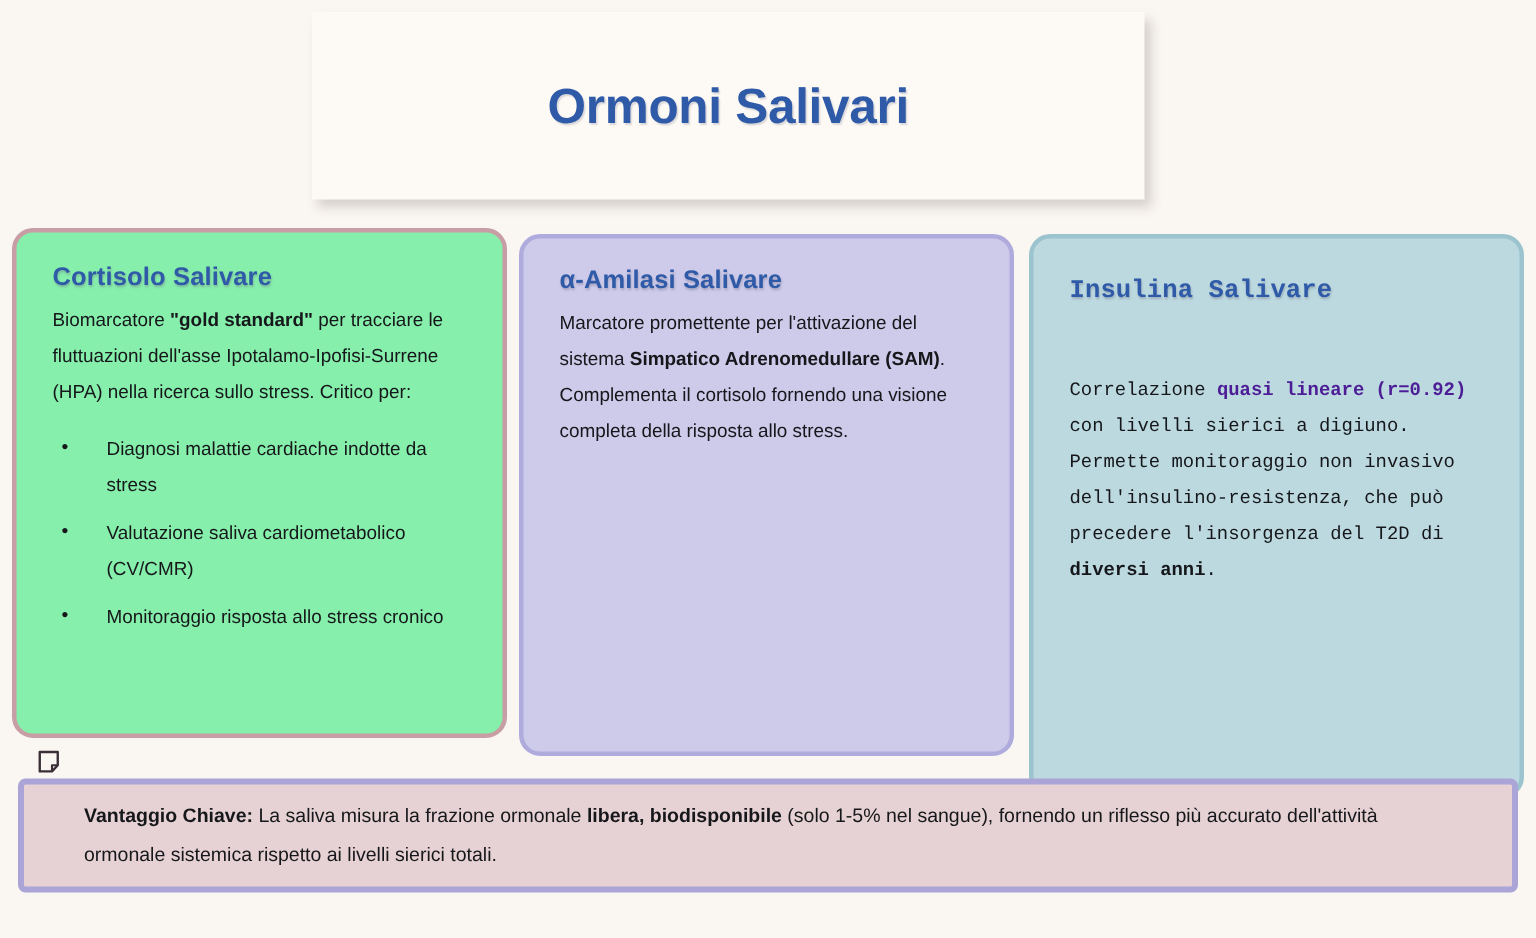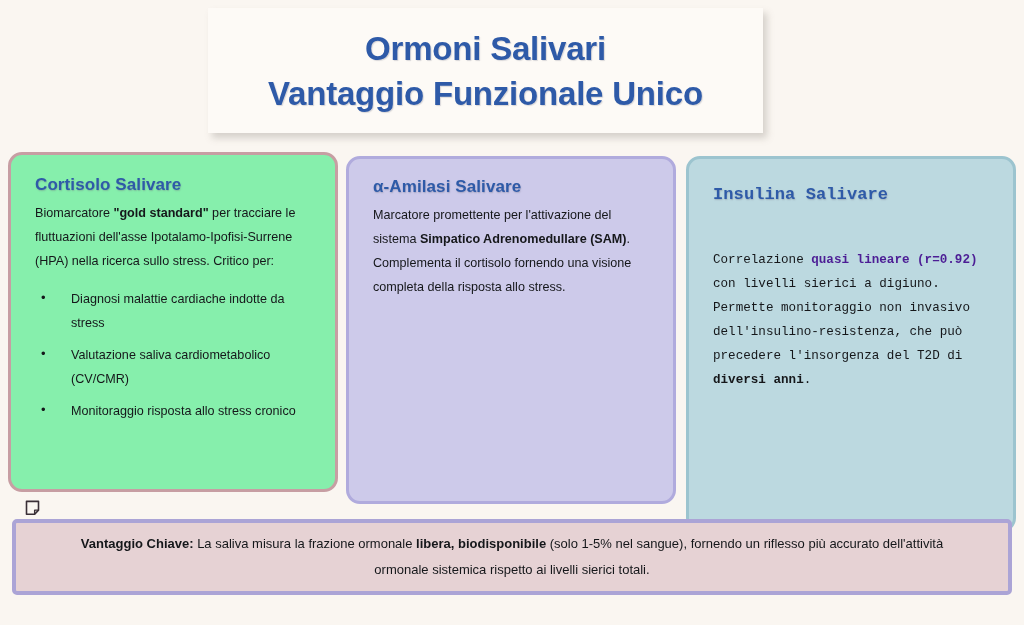--- a/index.html
+++ b/index.html
@@ -143,33 +143,32 @@
     box-sizing: border-box;
     background: #e6d2d4;
     border: 4px solid #aba4d6;
     border-radius: 5px;
     display: flex;
     align-items: center;
     justify-content: center;
     padding: 0 40px;
   }
   #banner-text {
-    text-align: center;
+    text-align: left;
     font-size: 13px;
     line-height: 26px;
     color: #15171a;
   }
   #banner-text b { font-weight: bold; }
 </style>
 </head>
 <body>
 
 <div id="title-card">
   <div class="title-line">Ormoni Salivari</div>
-  <div class="title-line">Vantaggio Funzionale Unico</div>
 </div>
 
 <div id="cards">
 
   <div class="card card-1">
     <div class="card-title">Cortisolo Salivare</div>
     <div class="card-body"><span>Biomarcatore </span><b>"gold standard"</b><span> per tracciare le fluttuazioni dell'asse Ipotalamo-Ipofisi-Surrene (HPA) nella ricerca sullo stress. Critico per:</span></div>
     <ul class="bullets">
         <li>Diagnosi malattie cardiache indotte da stress</li>
         <li>Valutazione saliva cardiometabolico (CV/CMR)</li>

